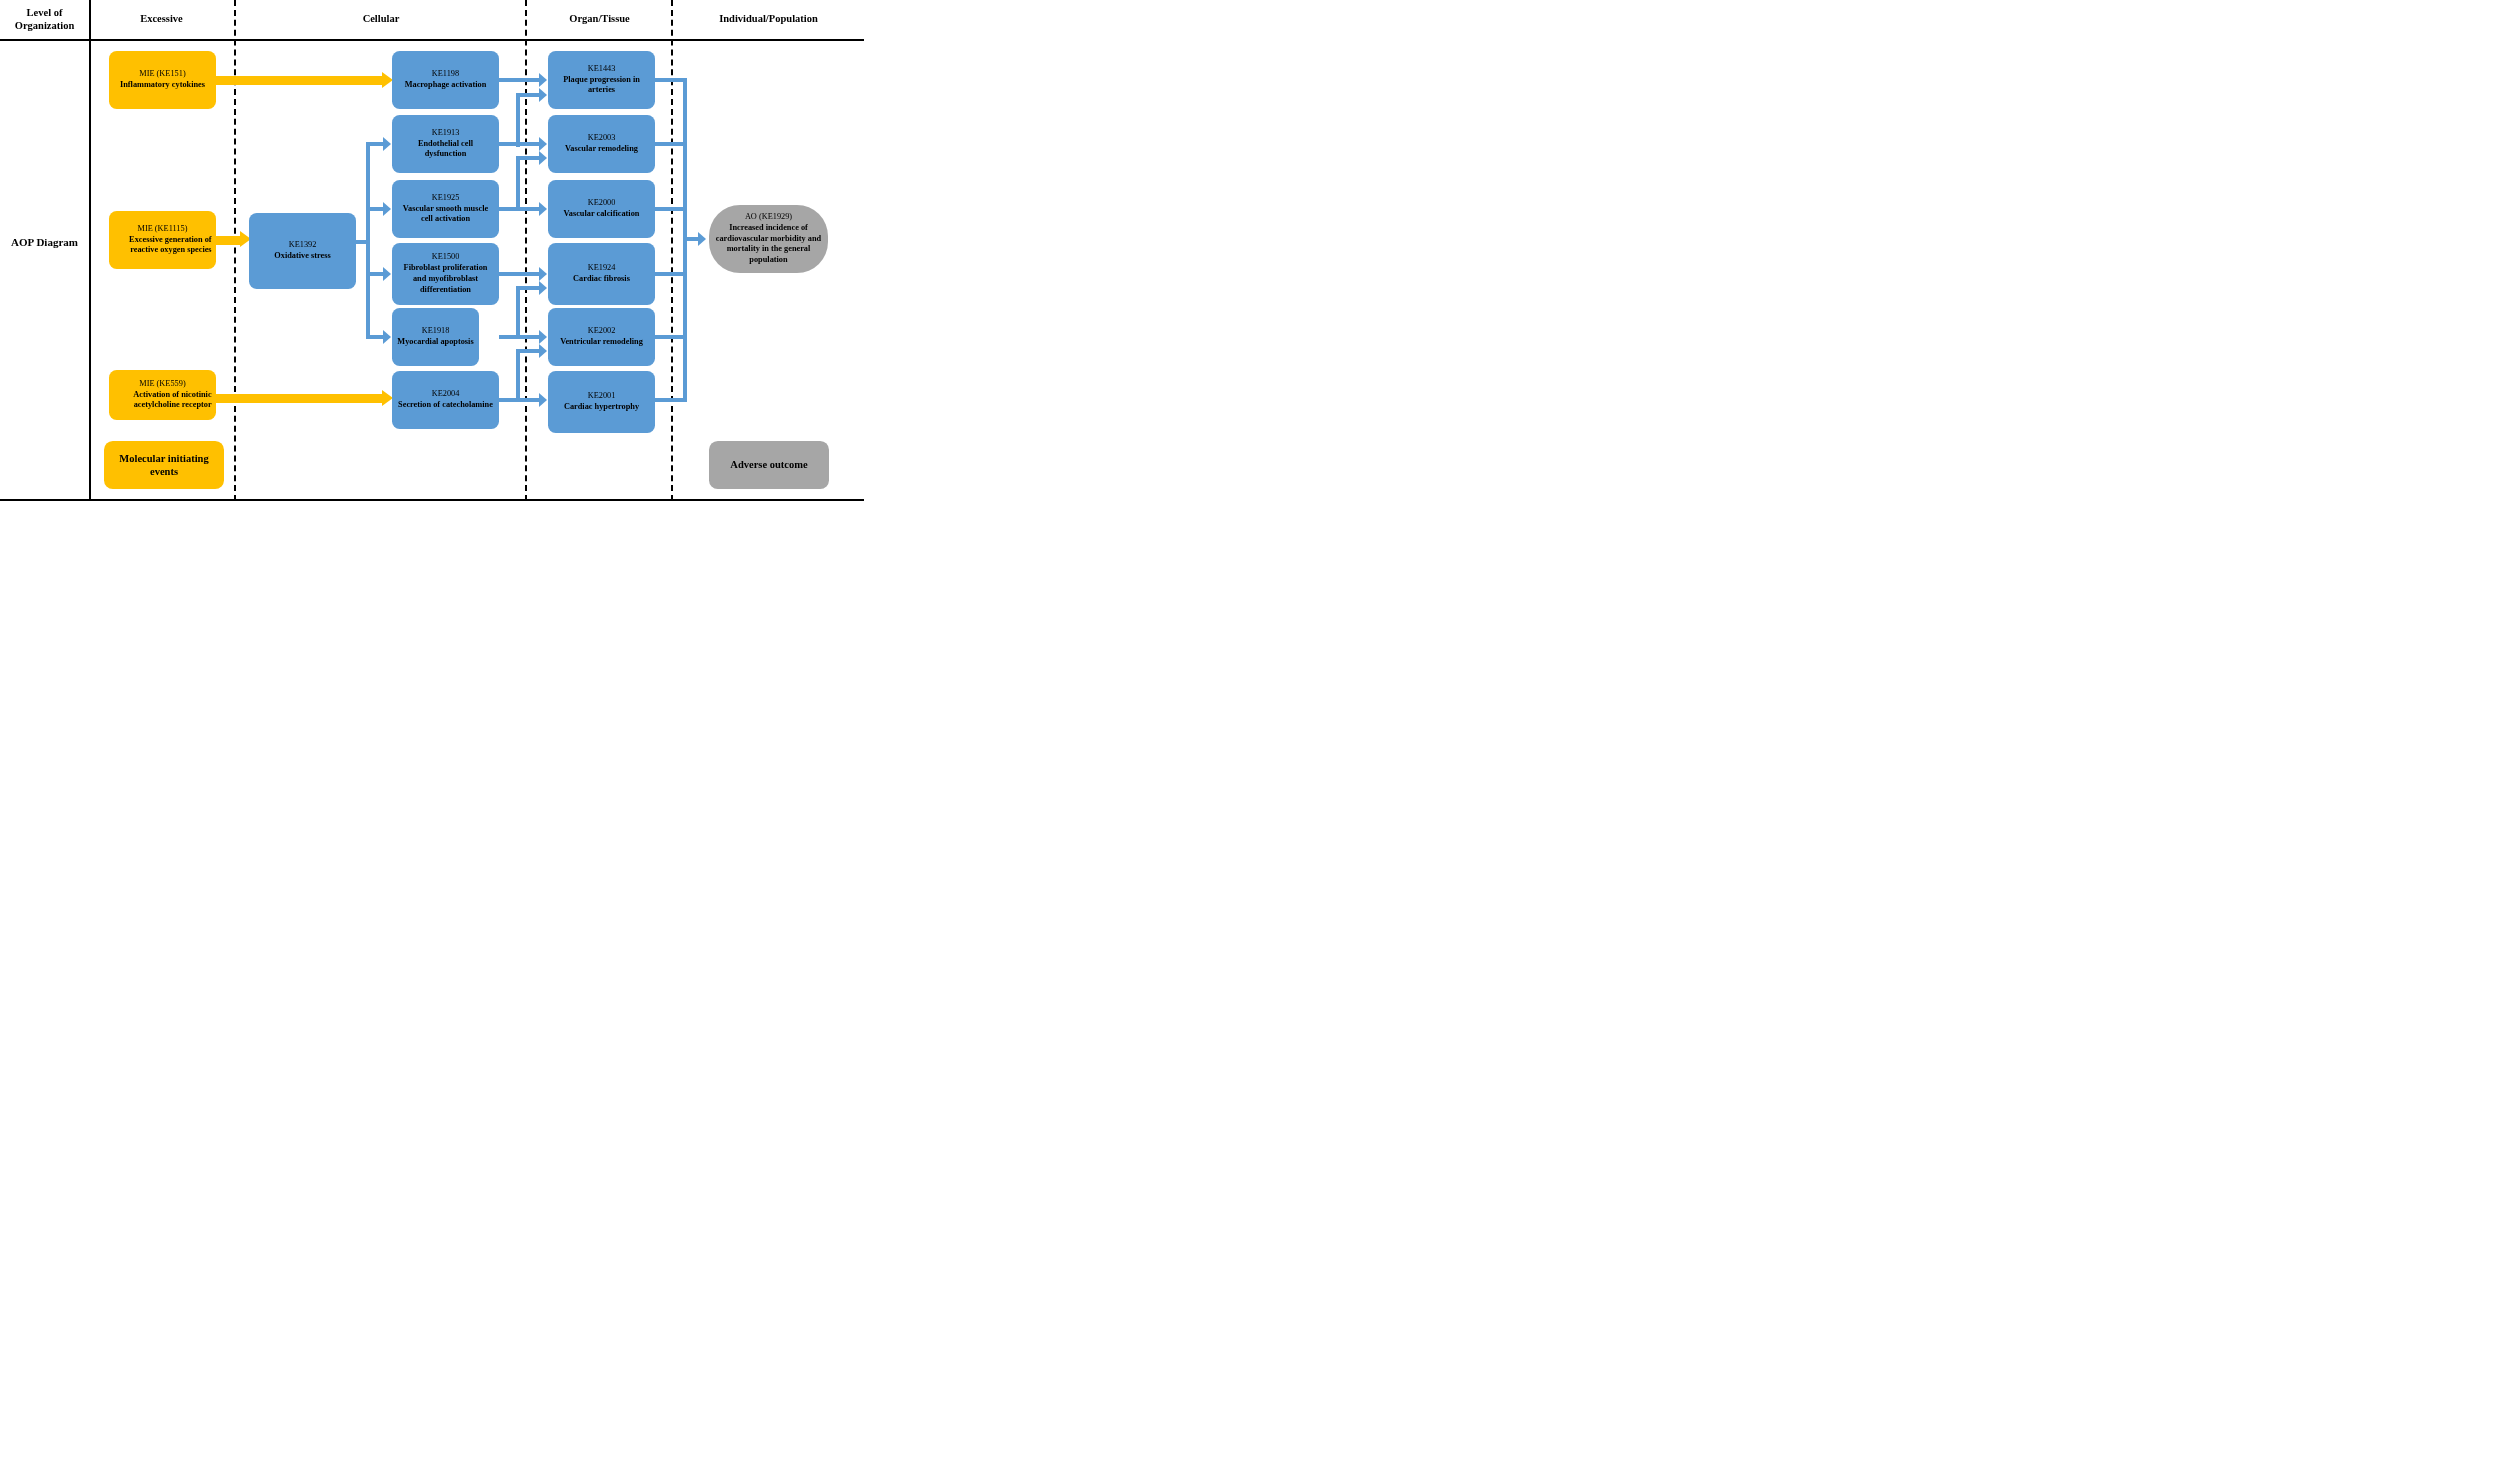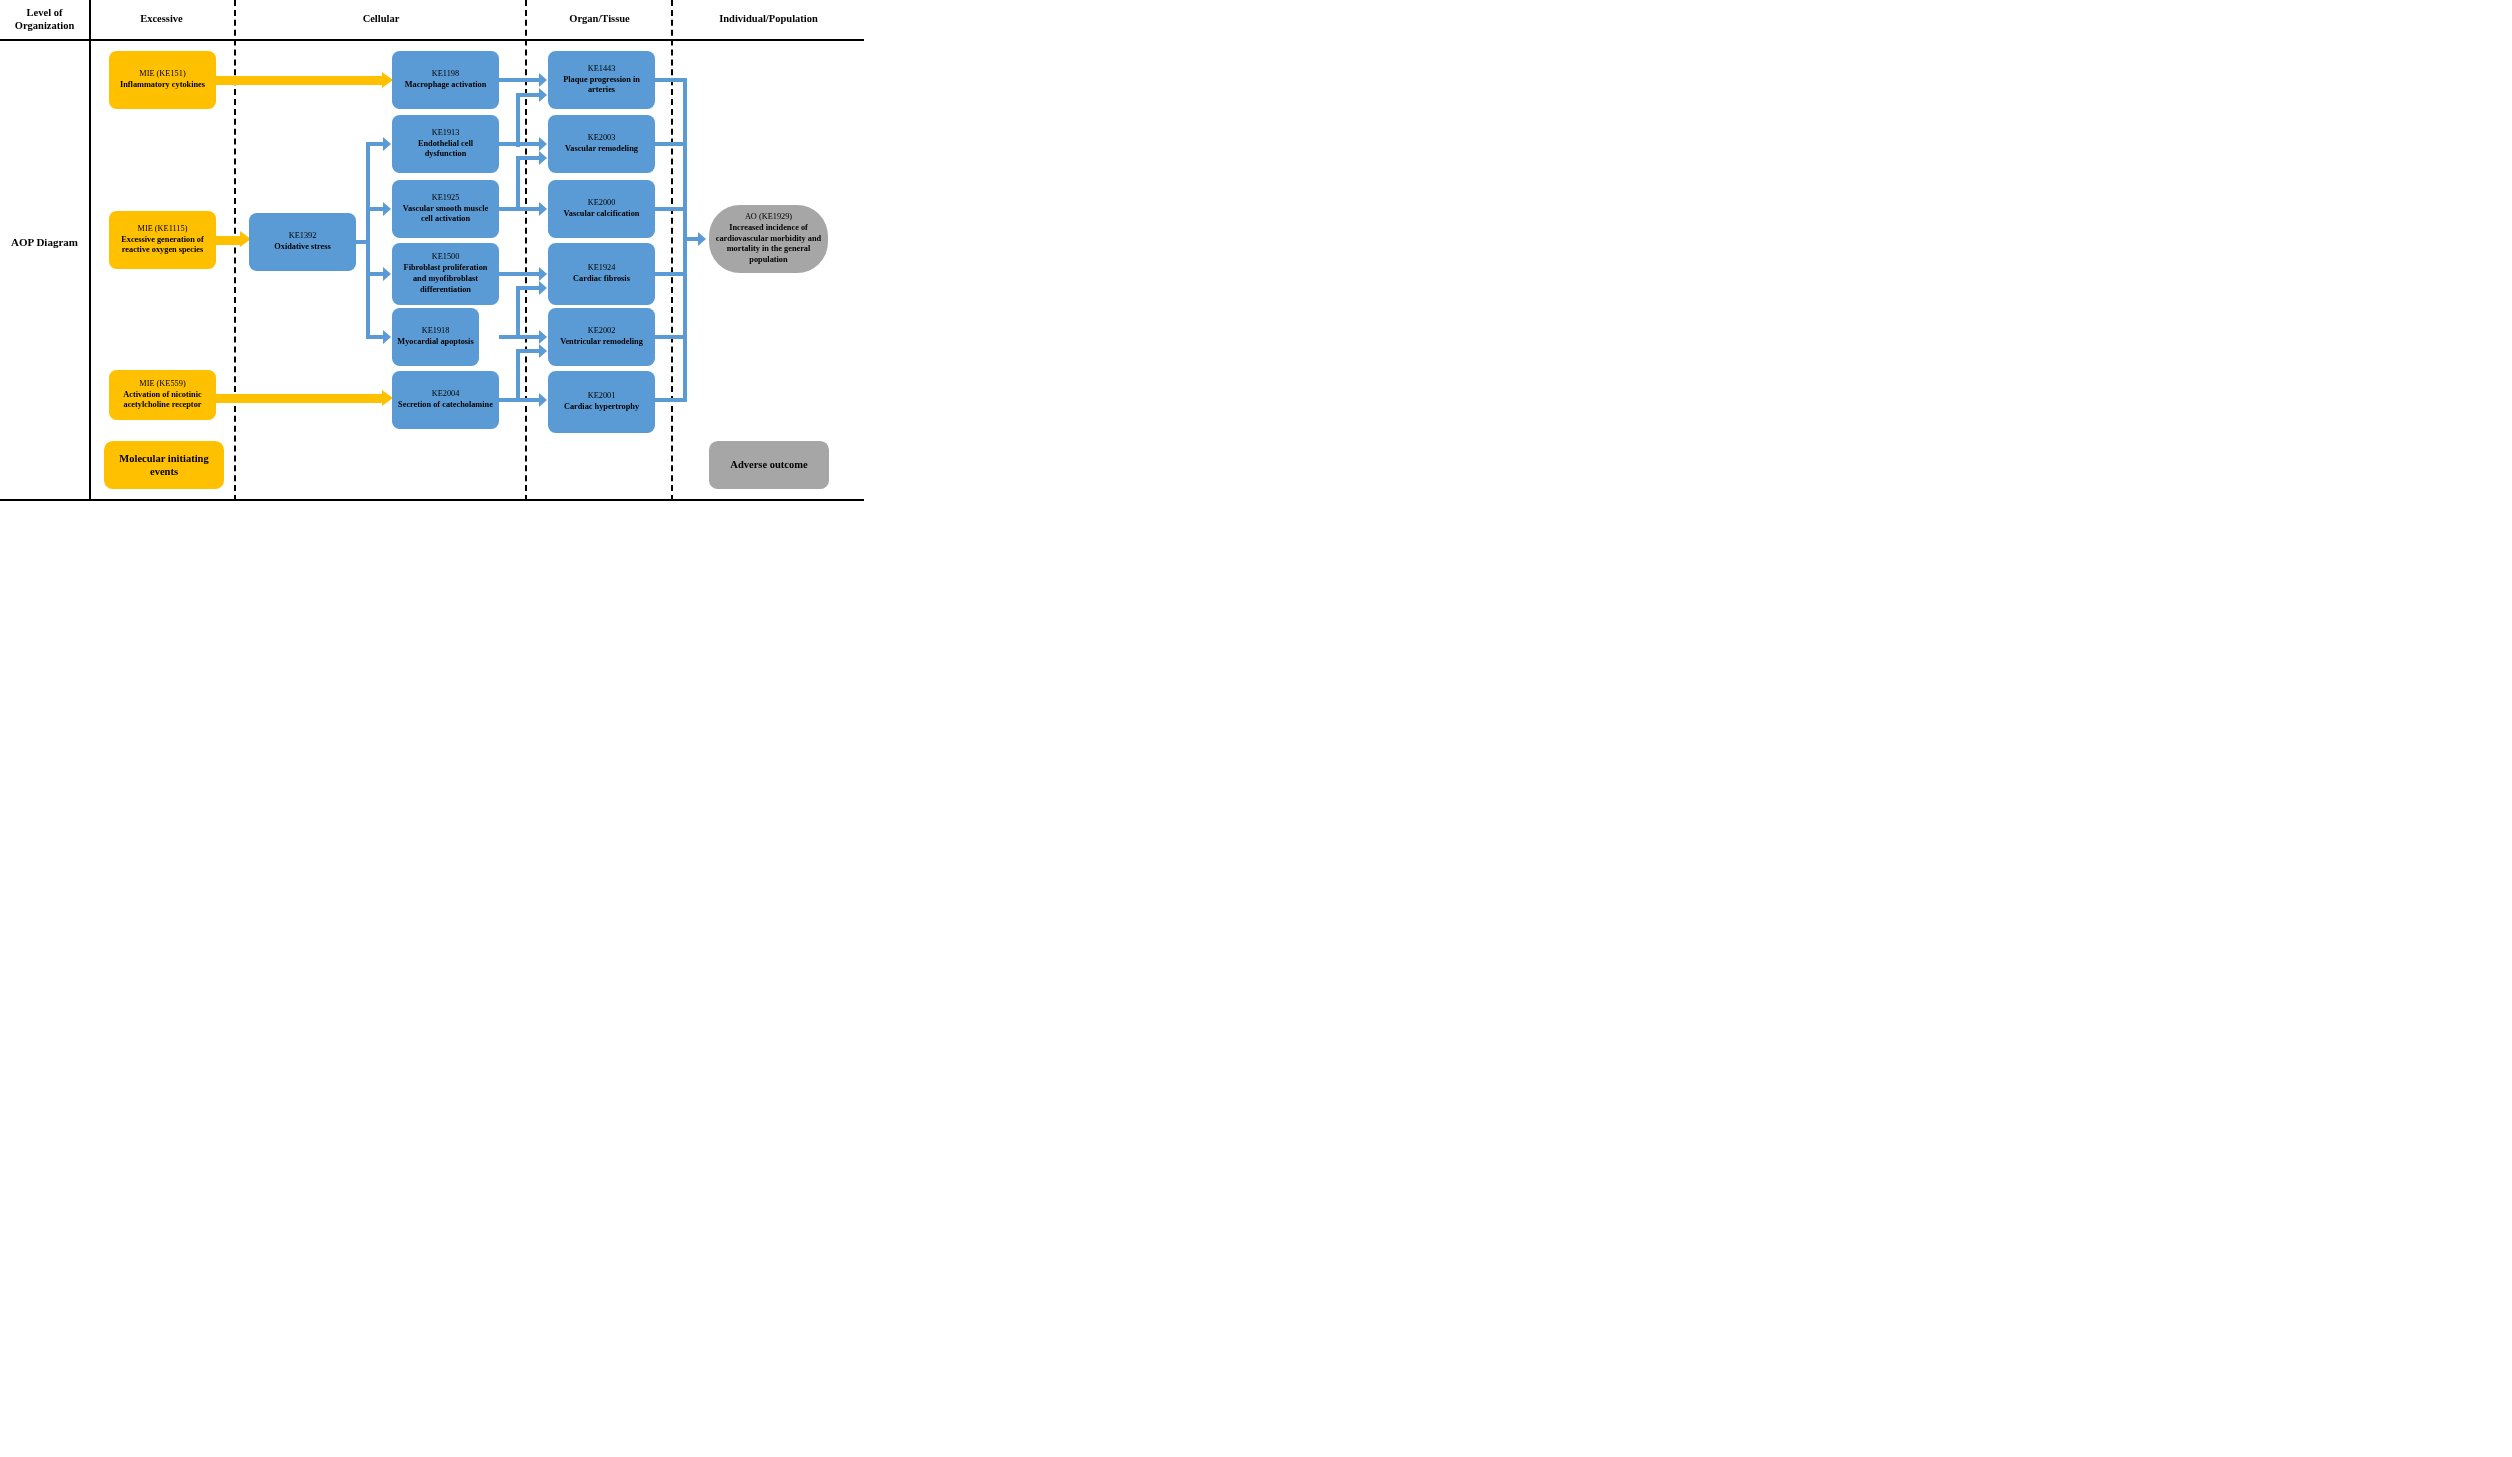--- a/index.html
+++ b/index.html
@@ -25,21 +25,21 @@
   .colhead{position:absolute;top:0;height:39px;display:flex;align-items:center;justify-content:center;
     text-align:center;font-weight:bold;font-size:10.5px;line-height:1.18;z-index:2;}
   .rowlabel{position:absolute;display:flex;align-items:center;justify-content:center;
     font-weight:bold;font-size:11px;z-index:2;}
   
   .node{position:absolute;border-radius:7.7px;display:flex;flex-direction:column;
     align-items:center;justify-content:center;text-align:center;
     padding:2.2px 4.4px;box-sizing:border-box;z-index:3;}
   .node .nid{font-size:8.3px;line-height:1.32;display:block;}
   .node .nlb{font-size:8.3px;font-weight:bold;line-height:1.32;display:block;}
-  .mie{background:var(--mie);}
+  .mie{background:var(--mie);text-align:right;}
   .keb{background:var(--ke);}
   .aob{background:var(--ao);border-radius:31px;}
   .legend{position:absolute;border-radius:8.8px;display:flex;align-items:center;justify-content:center;
     text-align:center;font-weight:bold;font-size:10.5px;line-height:1.25;z-index:3;box-sizing:border-box;padding:3.3px 7.7px;}
   
   .sh{position:absolute;height:4.4px;background:var(--ke);z-index:2;}
   .sv{position:absolute;width:4.4px;background:var(--ke);z-index:2;}
   .ah{position:absolute;width:0;height:0;border-top:7.2px solid transparent;
     border-bottom:7.2px solid transparent;border-left:8.8px solid var(--ke);z-index:2;}
   .shy{position:absolute;height:8.8px;background:var(--mie);z-index:2;}
@@ -128,21 +128,21 @@
   </div>
   <div class="node mie" style="left:109px;top:211px;width:107px;height:58px">
     <span class="nid">MIE (KE1115)</span>
     <span class="nlb">Excessive generation of reactive oxygen species</span>
   </div>
   <div class="node mie" style="left:109px;top:370px;width:107px;height:50px">
     <span class="nid">MIE (KE559)</span>
     <span class="nlb">Activation of nicotinic acetylcholine receptor</span>
   </div>
 
-  <div class="node keb" style="left:249px;top:213px;width:107px;height:58px">
+  <div class="node keb" style="left:249px;top:213px;width:107px;height:76px">
     <span class="nid">KE1392</span>
     <span class="nlb">Oxidative stress</span>
   </div>
   <div class="node keb" style="left:392px;top:51px;width:107px;height:58px">
     <span class="nid">KE1198</span>
     <span class="nlb">Macrophage activation</span>
   </div>
   <div class="node keb" style="left:392px;top:115px;width:107px;height:58px">
     <span class="nid">KE1913</span>
     <span class="nlb">Endothelial cell dysfunction</span>

